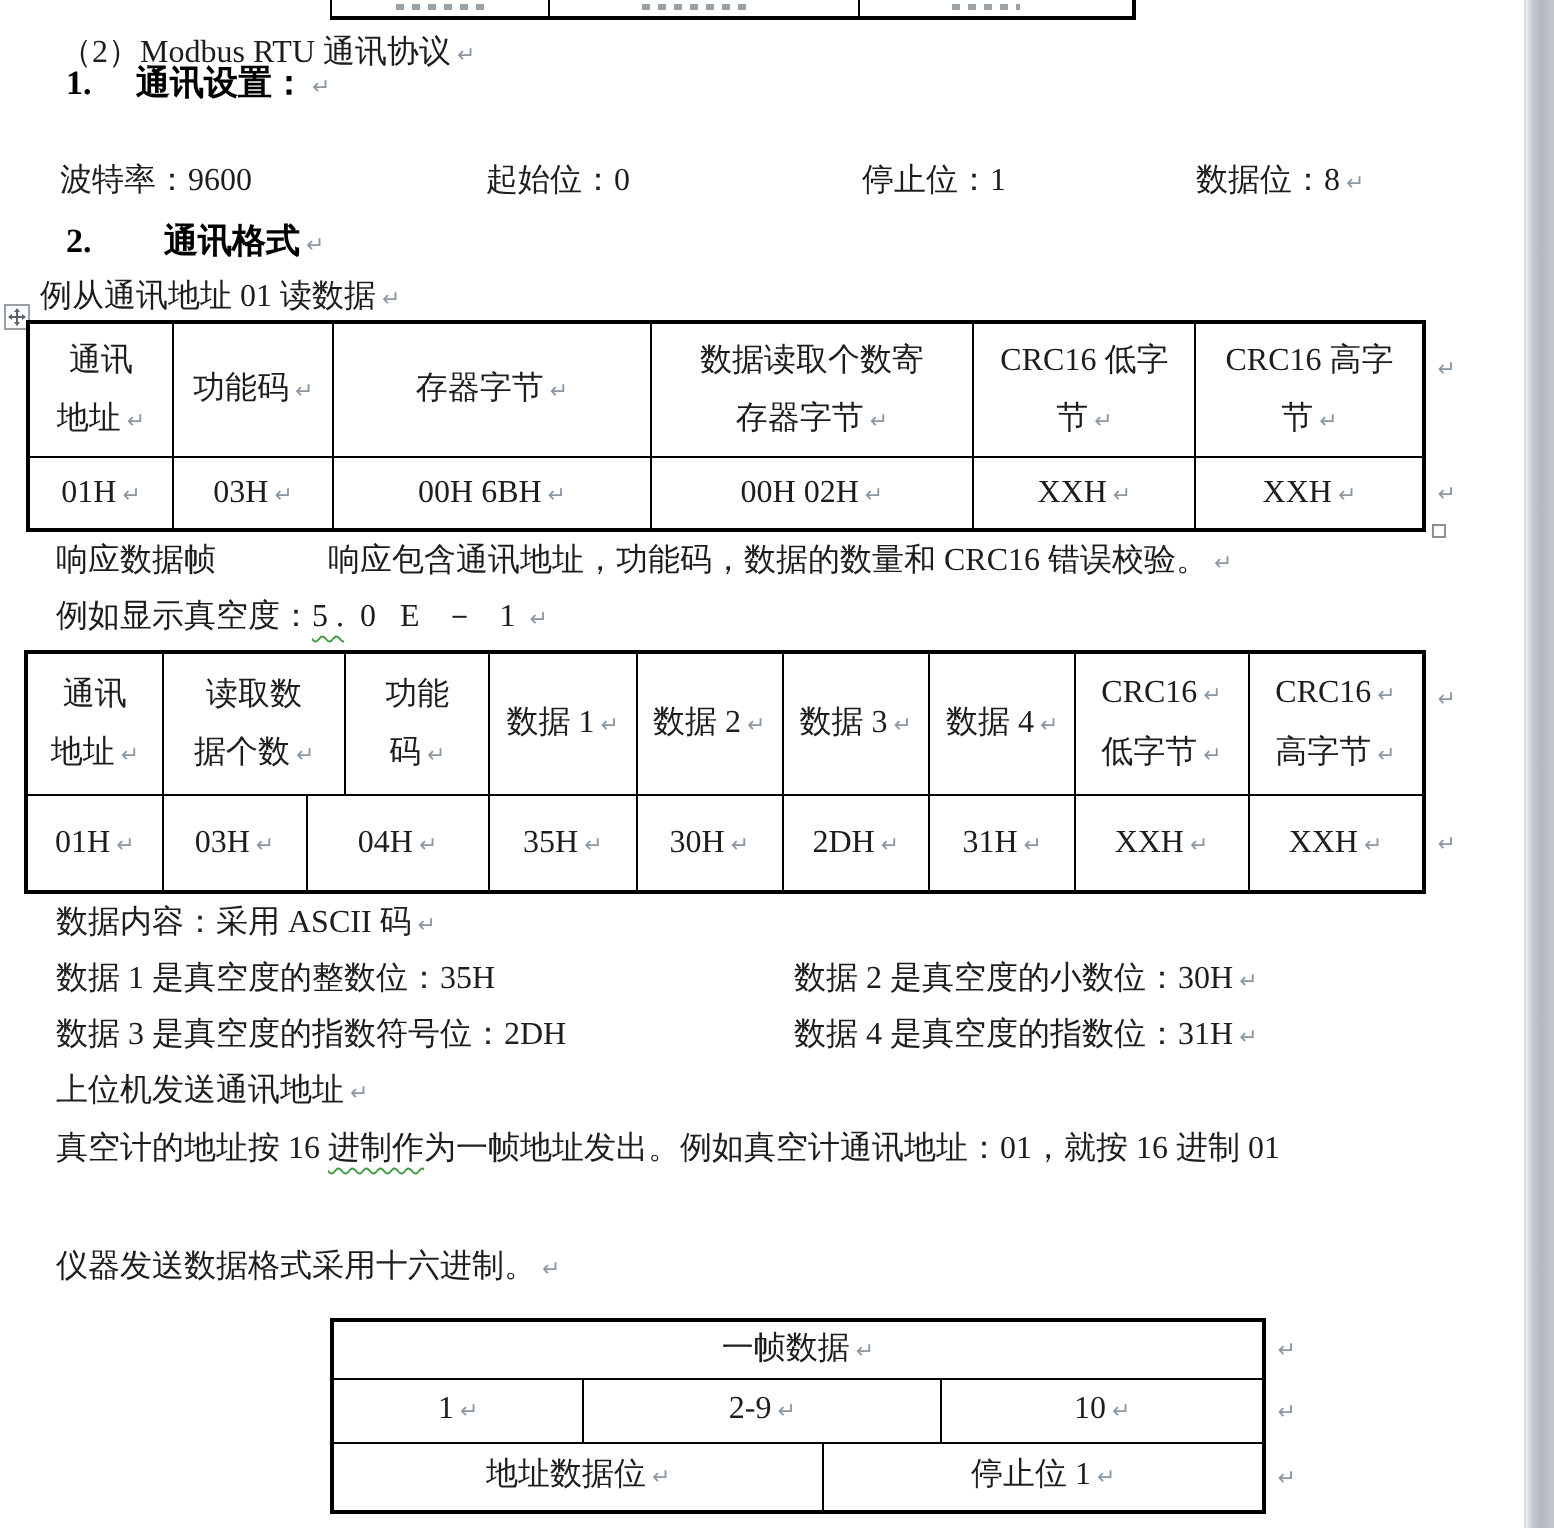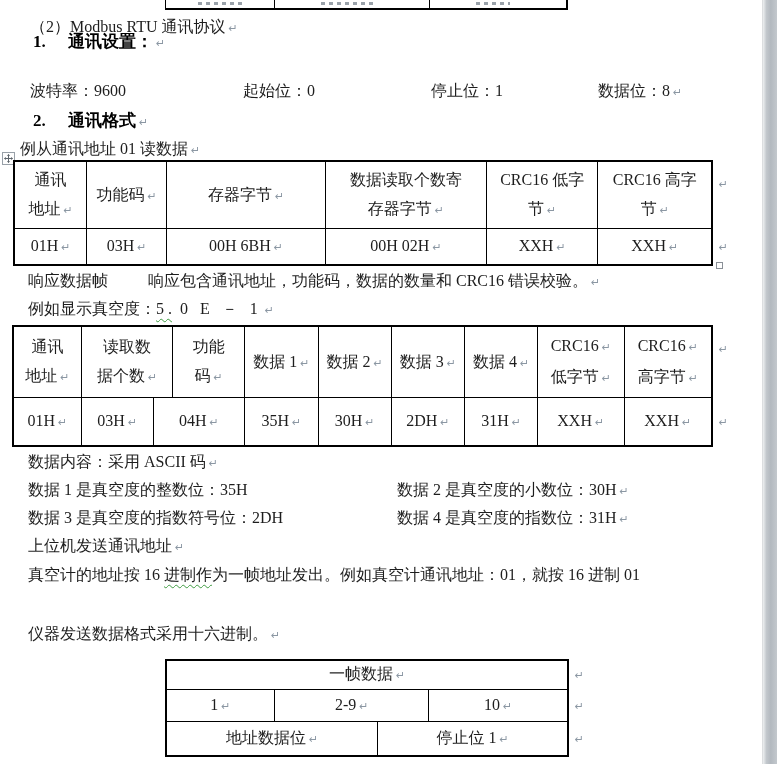--- a/index.html
+++ b/index.html
@@ -18,21 +18,21 @@
   .h{font-weight:bold;color:#000;font-size:17px;}
   .pm{
     font-family:"DejaVu Sans",sans-serif;
     font-size:11px;color:#8b97a3;margin-left:3px;vertical-align:baseline;
   }
   .wavy{
     text-decoration-line:underline;text-decoration-style:wavy;
     text-decoration-color:#3f9b42;text-decoration-thickness:1px;
     text-underline-offset:4px;
   }
-  .gap40{display:inline-block;margin-right:40px;}
+  .gap40{display:inline-block;margin-right:56px;}
   
   .tbl{position:absolute;border:2px solid #000;background:#fff;box-sizing:border-box;}
   .trow{display:flex;position:relative;}
   .trow + .trow{border-top:1px solid #000;}
   .tcell{
     box-sizing:border-box;display:flex;flex-direction:column;
     align-items:center;justify-content:center;text-align:center;
   }
   .tcell + .tcell{border-left:1px solid #000;}
   .cl{white-space:nowrap;line-height:29px;}
@@ -85,21 +85,21 @@
 
   <div class="line" style="left:30px;top:81px">波特率：9600</div>
   <div class="line" style="left:243px;top:81px">起始位：0</div>
   <div class="line" style="left:431px;top:81px">停止位：1</div>
   <div class="line" style="left:598px;top:81px">
     <span>数据位：8</span><span class="pm">↵</span>
   </div>
 
   <div class="line h" style="left:33px;top:111px">
     <span>2.</span>
-    <span style="margin-left:18px">通讯格式</span><span class="pm" style="font-weight:normal">↵</span>
+    <span style="margin-left:32px">通讯格式</span><span class="pm" style="font-weight:normal">↵</span>
   </div>
 
   <div class="line" style="left:20px;top:139px">
     <span>例从通讯地址 01 读数据</span><span class="pm">↵</span>
   </div>
 
   <div class="move-handle">
     <svg width="9" height="9" viewBox="0 0 9 9">
       <g stroke="#5d646b" stroke-width="1">
         <line x1="4.5" y1="0.5" x2="4.5" y2="8.5"></line>
@@ -256,21 +256,21 @@
   </div>
 
   <div class="line" style="left:28px;top:565px">
     <span>真空计的地址按 16 </span><span class="wavy">进制作</span><span>为一帧地址发出。例如真空计通讯地址：01，就按 16 进制 01</span>
   </div>
 
   <div class="line" style="left:28px;top:624px">
     <span>仪器发送数据格式采用十六进制。</span><span class="pm">↵</span>
   </div>
 
-  <div class="tbl" style="left:165px;top:659px;width:404px">
+  <div class="tbl" style="left:165px;top:659px;width:468px">
     <div class="trow" style="height:28px">
       <div class="tcell" style="flex:1 0 0">
         <span class="cl" style="line-height:26px"><span>一帧数据</span><span class="pm">↵</span></span>
       </div>
       <span class="endmark pm">↵</span>
     </div>
     <div class="trow" style="height:31px">
       <div class="tcell" style="flex:108 0 0">
           <span class="cl" style="line-height:28px"><span>1</span><span class="pm">↵</span></span>
         </div>

